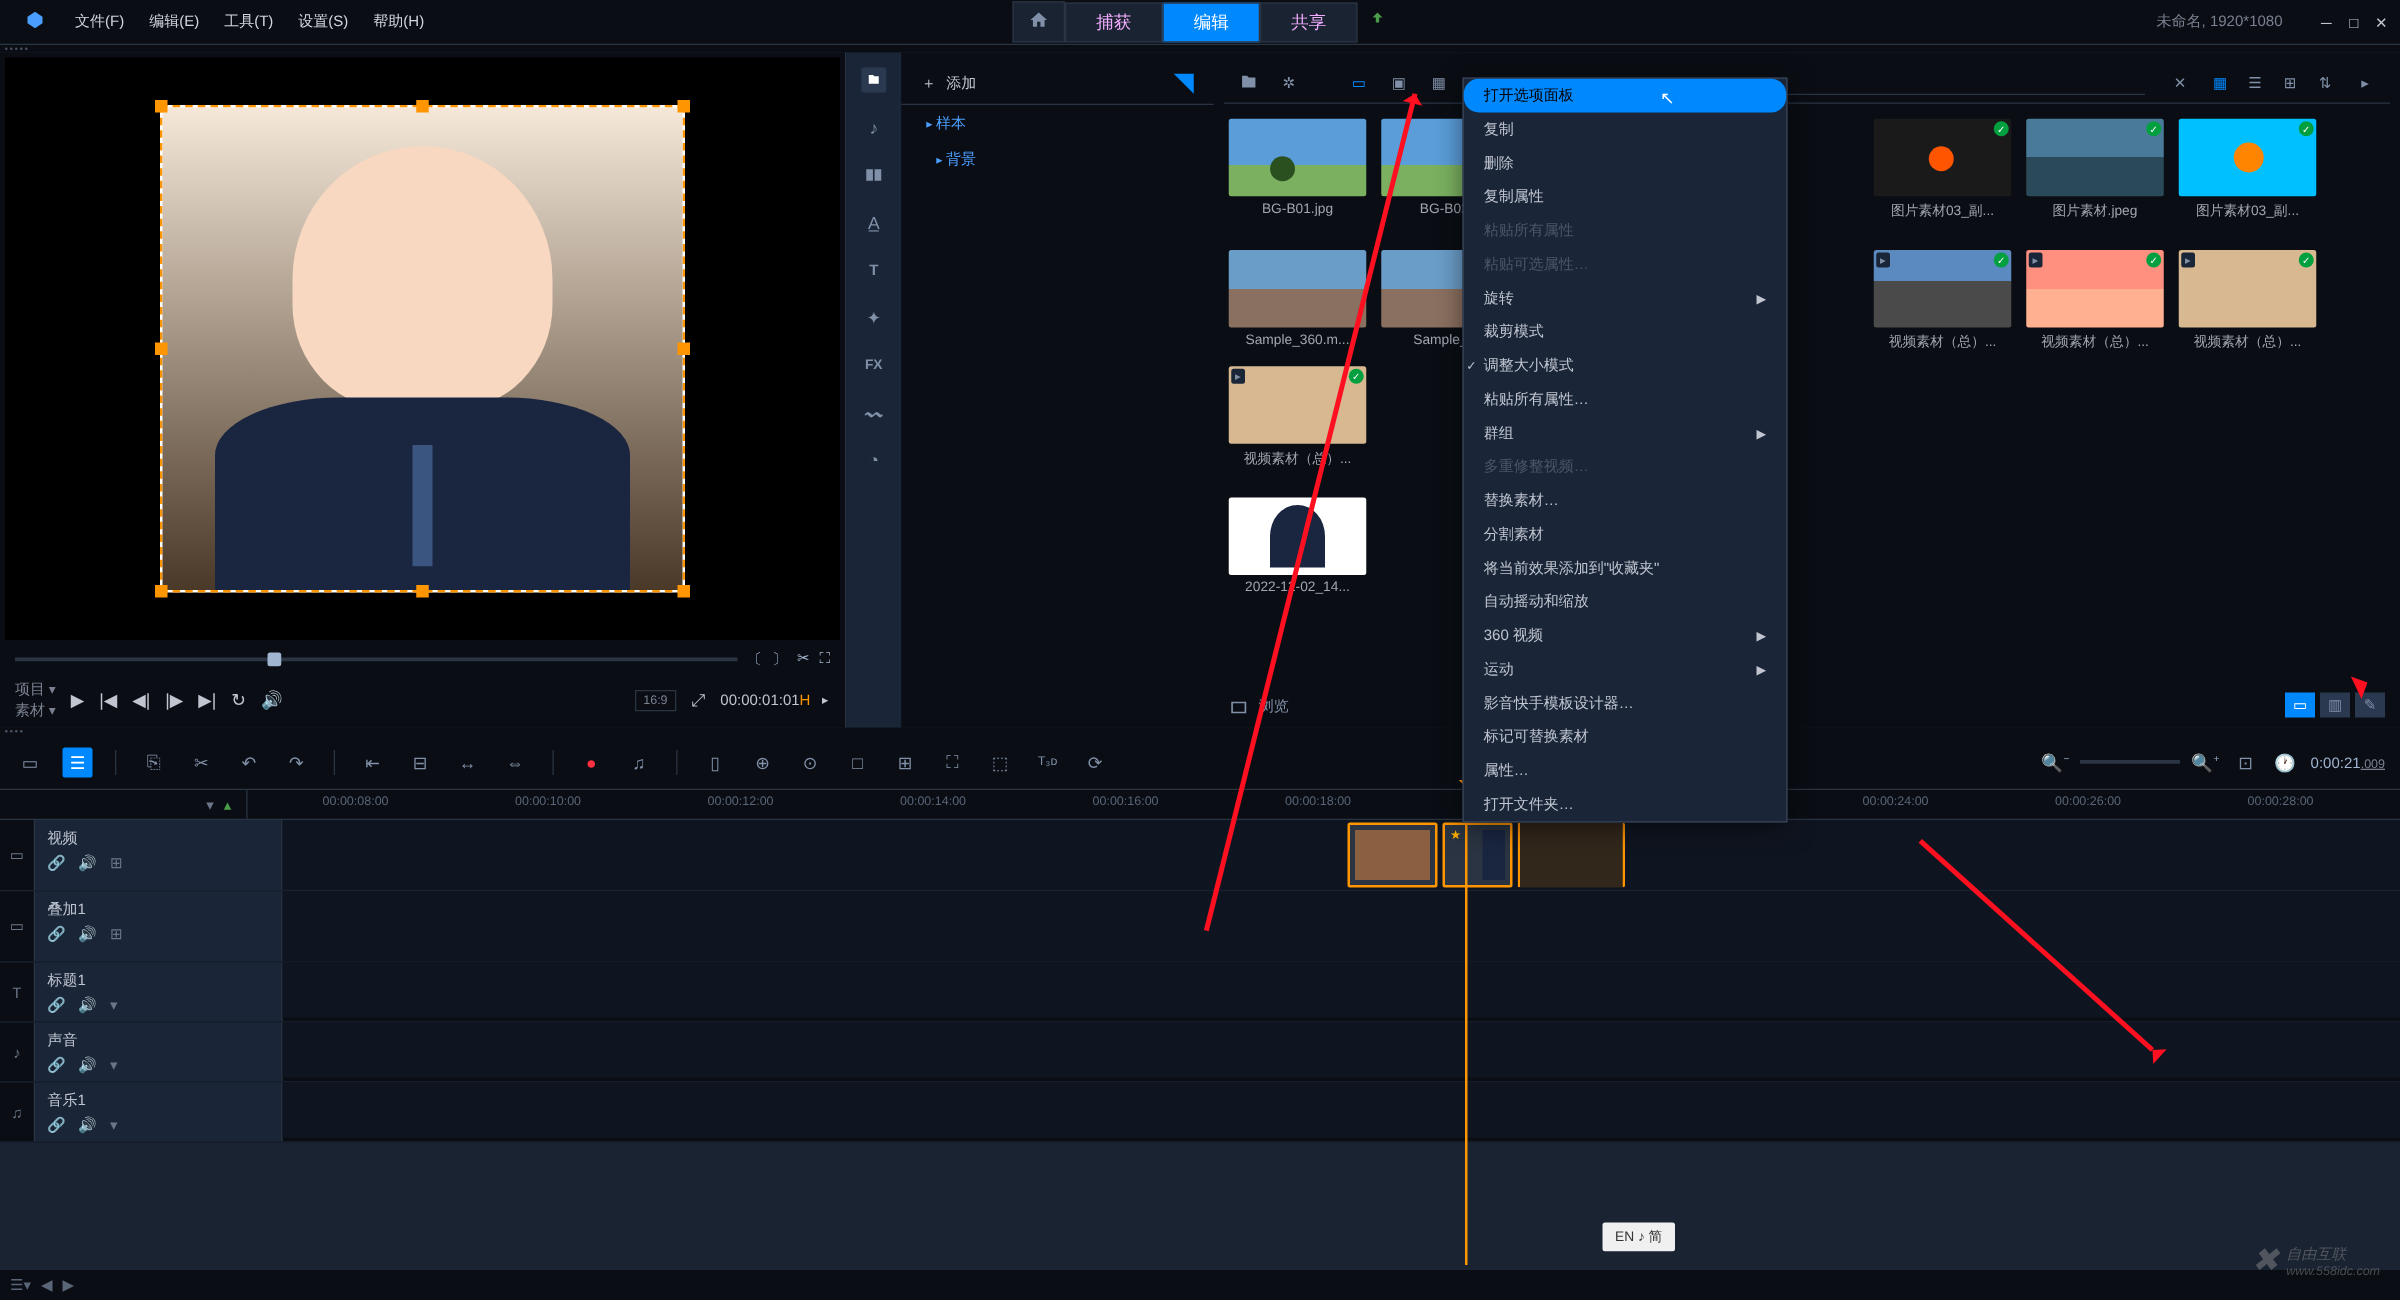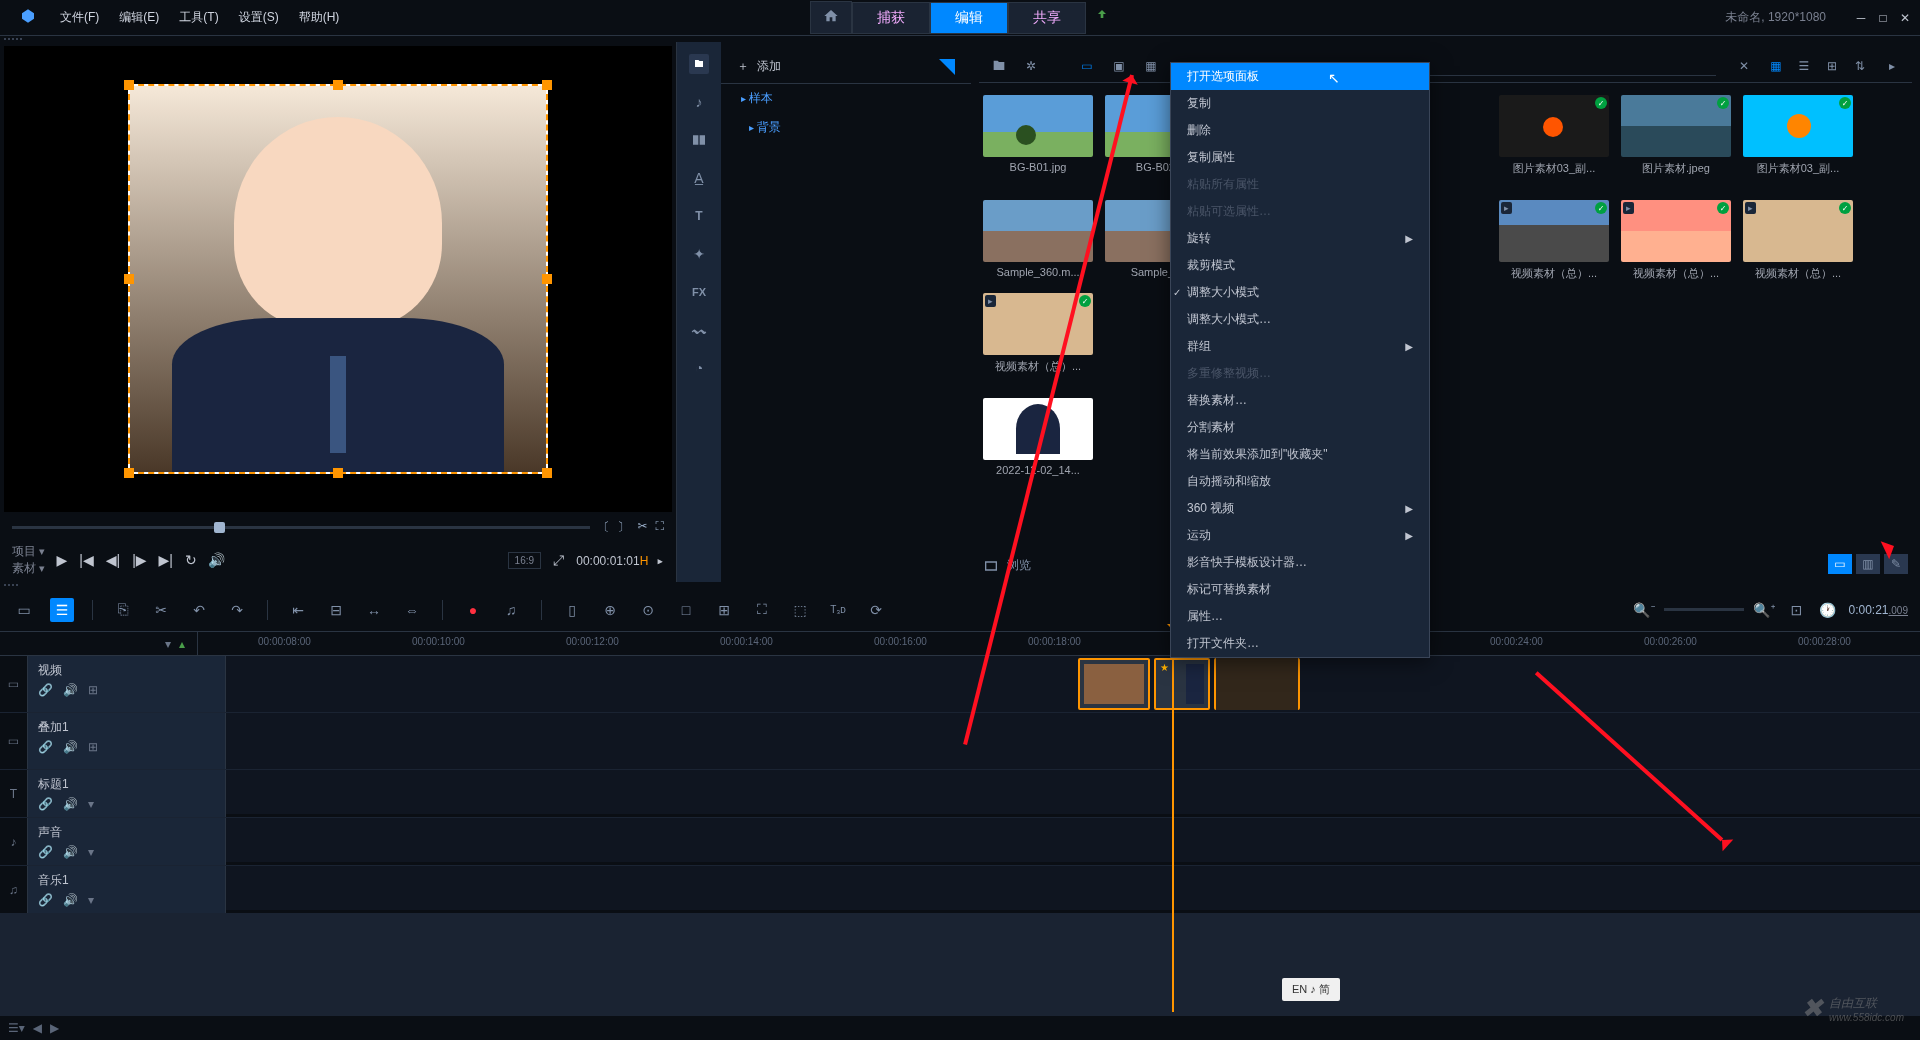--- a/index.html
+++ b/index.html
@@ -95,21 +95,21 @@
 .thumb-check { position: absolute; top: 2px; right: 2px; width: 12px; height: 12px; background: #00a040; border-radius: 50%; font-size: 8px; color: #fff; display: flex; align-items: center; justify-content: center; }
 
 .browse-btn { position: absolute; bottom: 8px; left: 12px; display: flex; align-items: center; gap: 8px; color: #8090a8; cursor: pointer; }
 .lib-bottom-btns { position: absolute; bottom: 8px; right: 12px; display: flex; gap: 4px; }
 .lib-bottom-btn { width: 24px; height: 20px; background: #2a3850; color: #8090a8; display: flex; align-items: center; justify-content: center; cursor: pointer; }
 .lib-bottom-btn.hl { background: #0088ff; color: #fff; }
 
 
 .context-menu { position: absolute; left: 1170px; top: 62px; width: 260px; background: #1a2638; border: 1px solid #3a4558; box-shadow: 0 4px 20px rgba(0,0,0,0.5); z-index: 100; }
 .ctx-item { padding: 5px 16px; cursor: pointer; display: flex; align-items: center; position: relative; }
-.ctx-item.highlighted { background: #0088ff; color: #ffffff; }
+.ctx-item.highlighted { background: #0088ff; color: #000000; border-radius: 12px; }
 .ctx-item.disabled { color: #4a5568; }
 .ctx-item .arrow { margin-left: auto; font-size: 10px; }
 .ctx-check { position: absolute; left: 2px; font-size: 10px; }
 .cursor-arrow { position: absolute; left: 1328px; top: 70px; color: #fff; font-size: 14px; z-index: 101; pointer-events: none; }
 
 
 .red-arrow { position: absolute; z-index: 99; pointer-events: none; }
 .ra1 { left: 1130px; top: 75px; width: 4px; height: 690px; background: linear-gradient(180deg, #ff1020, #ff1020); transform: rotate(14deg); transform-origin: top; }
 .ra1::before { content: ''; position: absolute; top: -8px; left: -6px; border: 8px solid transparent; border-bottom-color: #ff1020; }
 .ra2 { left: 1720px; top: 590px; width: 4px; height: 250px; background: #ff1020; transform: rotate(-48deg); transform-origin: bottom; }
@@ -431,21 +431,21 @@
       <span class="arrow">▶</span>
     </div>
     <div class="ctx-item">
       <span>裁剪模式</span>
     </div>
     <div class="ctx-item">
       <span class="ctx-check">✓</span>
       <span>调整大小模式</span>
     </div>
     <div class="ctx-item">
-      <span>调整大小模式…</span>
+      <span>粘贴所有属性…</span>
     </div>
     <div class="ctx-item">
       <span>群组</span>
       <span class="arrow">▶</span>
     </div>
     <div class="ctx-item disabled">
       <span>多重修整视频…</span>
     </div>
     <div class="ctx-item">
       <span>替换素材…</span>

